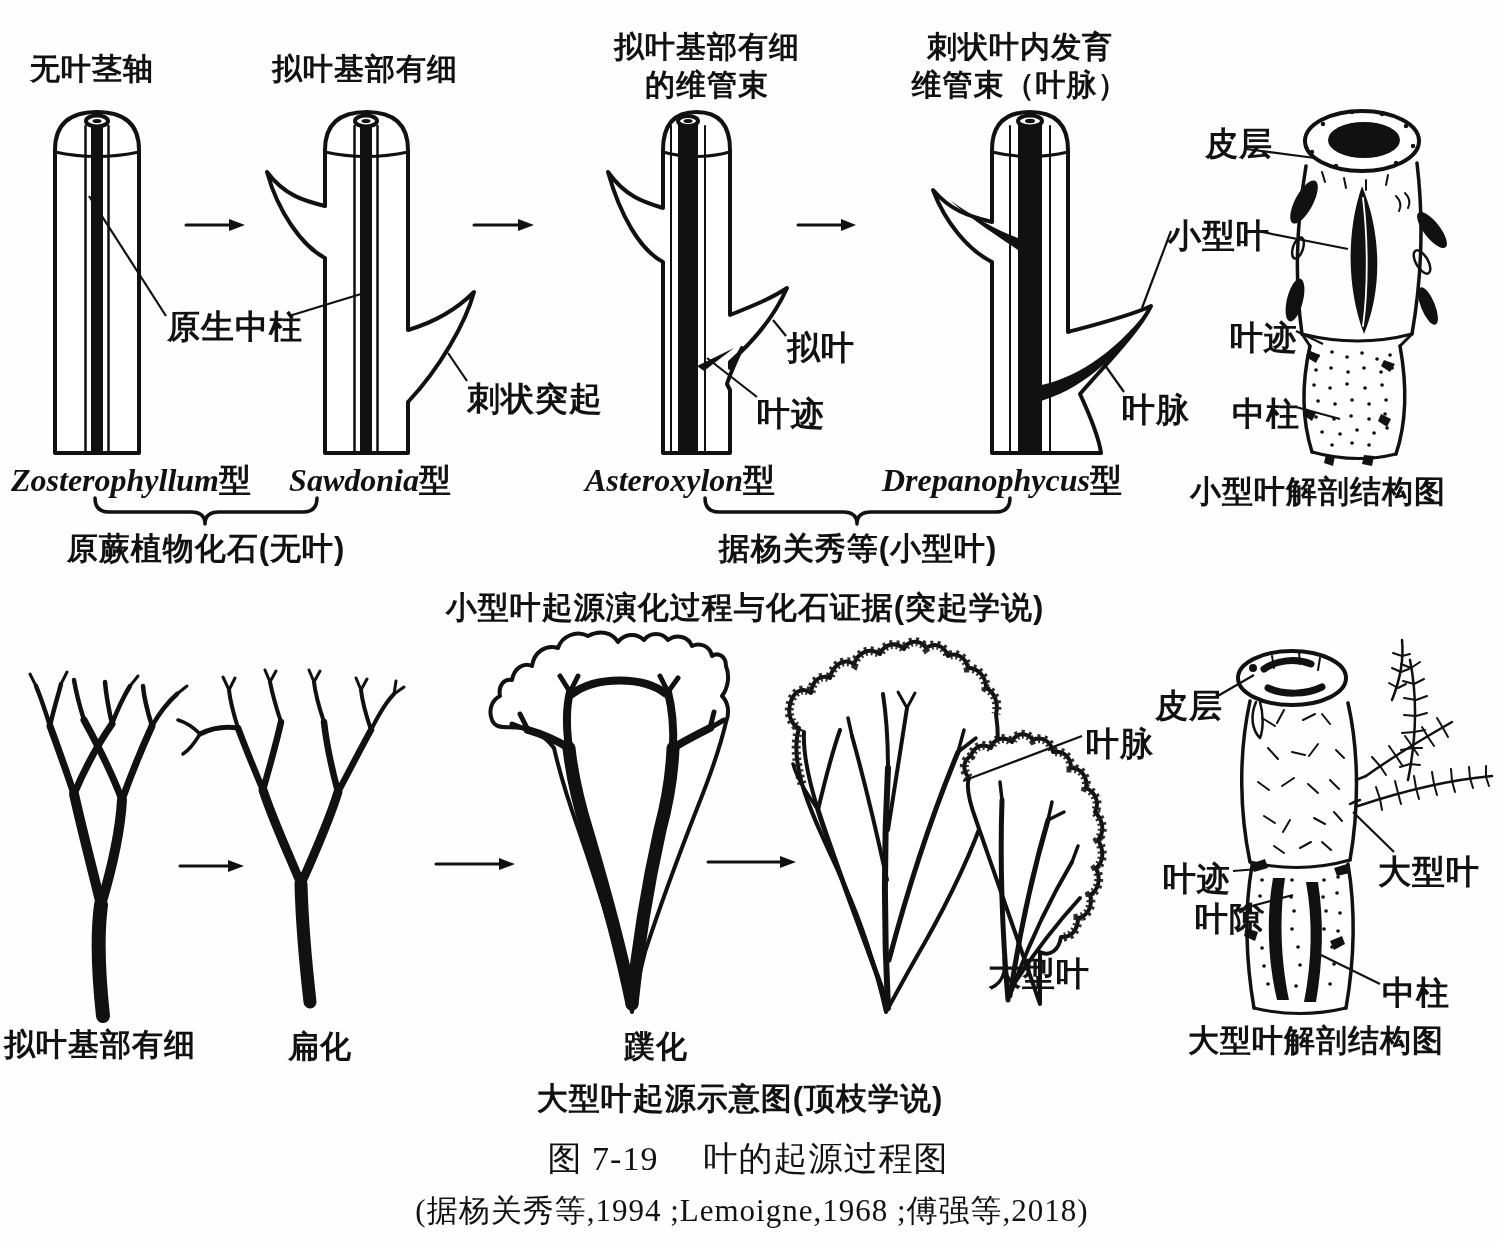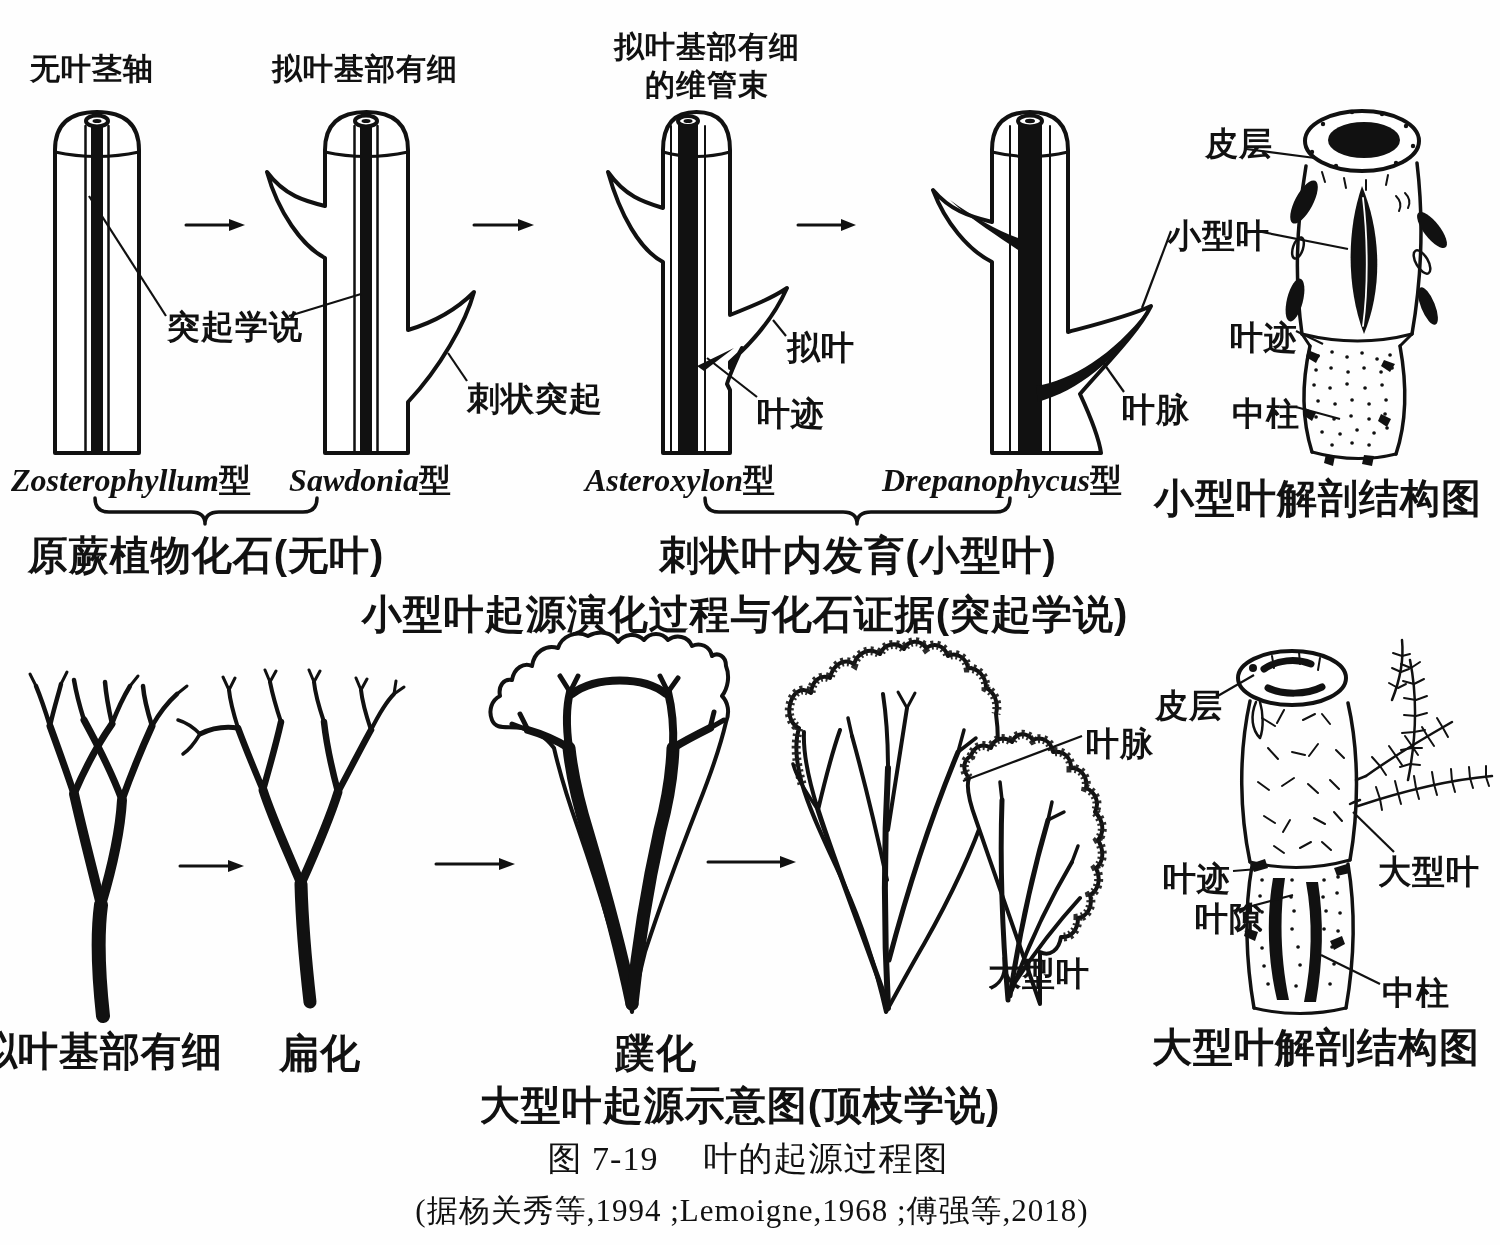--- a/index.html
+++ b/index.html
@@ -5,21 +5,21 @@
   html,body{margin:0;padding:0;background:#fff;}
   .canvas{position:relative;width:1500px;height:1245px;background:#fefefe;
           font-family:"Liberation Sans",sans-serif;color:#111;overflow:hidden;}
   .art{position:absolute;left:0;top:0;}
   .lbl{position:absolute;font-weight:700;font-size:30px;white-space:nowrap;color:#111;letter-spacing:1px;}
   .ann{font-size:33px;}
   .ctr{transform:translateX(-50%);text-align:center;}
   .two-line{line-height:38px;}
   .taxon{position:absolute;font-size:32px;font-family:"Liberation Serif","DejaVu Serif",serif;font-weight:700;white-space:nowrap;}
   .taxon .latin{font-style:italic;}
-  .cap{font-size:40px;text-align:right;}
+  .cap{font-size:31px;text-align:right;}
   .serif{font-family:"Liberation Serif","DejaVu Serif",serif;font-weight:400;}
   .figcap{font-size:34px;}
   .figsrc{font-size:31px;}
   
   .ol{fill:#fff;stroke:#111;stroke-width:4;stroke-linejoin:round;stroke-linecap:round;}
   .ln{fill:none;stroke:#111;stroke-linejoin:round;stroke-linecap:round;}
   .bk{fill:#111;stroke:none;}
   .wt{fill:none;stroke:#fff;stroke-linecap:round;}
   .ld{fill:none;stroke:#111;stroke-width:2.2;}
   .br{fill:none;stroke:#111;stroke-linecap:round;stroke-linejoin:round;}
@@ -345,42 +345,46 @@
     <div></div>
   </div>
   <div class="lbl ctr two-line" style="left:365px;top:50px;">
     <div>拟叶基部有细</div>
     <div></div>
   </div>
   <div class="lbl ctr two-line" style="left:707px;top:28px;">
     <div>拟叶基部有细</div>
     <div>的维管束</div>
   </div>
-
-  <div class="lbl ann" style="left:167px;top:305px;">突起学说</div>
+  <div class="lbl ctr two-line" style="left:1020px;top:28px;">
+    <div>刺状叶内发育</div>
+    <div>维管束（叶脉）</div>
+  </div>
+
+  <div class="lbl ann" style="left:167px;top:305px;">原生中柱</div>
   <div class="lbl ann" style="left:467px;top:377px;">刺状突起</div>
   <div class="lbl ann" style="left:787px;top:326px;">拟叶</div>
   <div class="lbl ann" style="left:757px;top:392px;">叶迹</div>
   <div class="lbl ann" style="left:1122px;top:388px;">叶脉</div>
 
   <div class="taxon ctr" style="left:131px;top:459px;">
     <span class="latin">Zosterophyllum</span><span>型</span>
   </div>
   <div class="taxon ctr" style="left:370px;top:459px;">
     <span class="latin">Sawdonia</span><span>型</span>
   </div>
   <div class="taxon ctr" style="left:680px;top:459px;">
     <span class="latin">Asteroxylon</span><span>型</span>
   </div>
   <div class="taxon ctr" style="left:1002px;top:459px;">
     <span class="latin">Drepanophycus</span><span>型</span>
   </div>
 
   <div class="lbl ctr cap" style="left:206px;top:528px;">原蕨植物化石(无叶)</div>
-  <div class="lbl ctr cap" style="left:858px;top:528px;">刺状叶内发育(小型叶)</div>
+  <div class="lbl ctr cap" style="left:858px;top:528px;">据杨关秀等(小型叶)</div>
 
   <div class="lbl ctr cap" style="left:745px;top:587px;">小型叶起源演化过程与化石证据(突起学说)</div>
 
   <div class="lbl ann" style="left:1205px;top:122px;">皮层</div>
   <div class="lbl ann" style="left:1168px;top:214px;">小型叶</div>
   <div class="lbl ann" style="left:1230px;top:316px;">叶迹</div>
   <div class="lbl ann" style="left:1232px;top:392px;">中柱</div>
   <div class="lbl ctr cap" style="left:1318px;top:471px;">小型叶解剖结构图</div>
 
   <div class="lbl ctr cap" style="left:100px;top:1024px;">拟叶基部有细</div>

